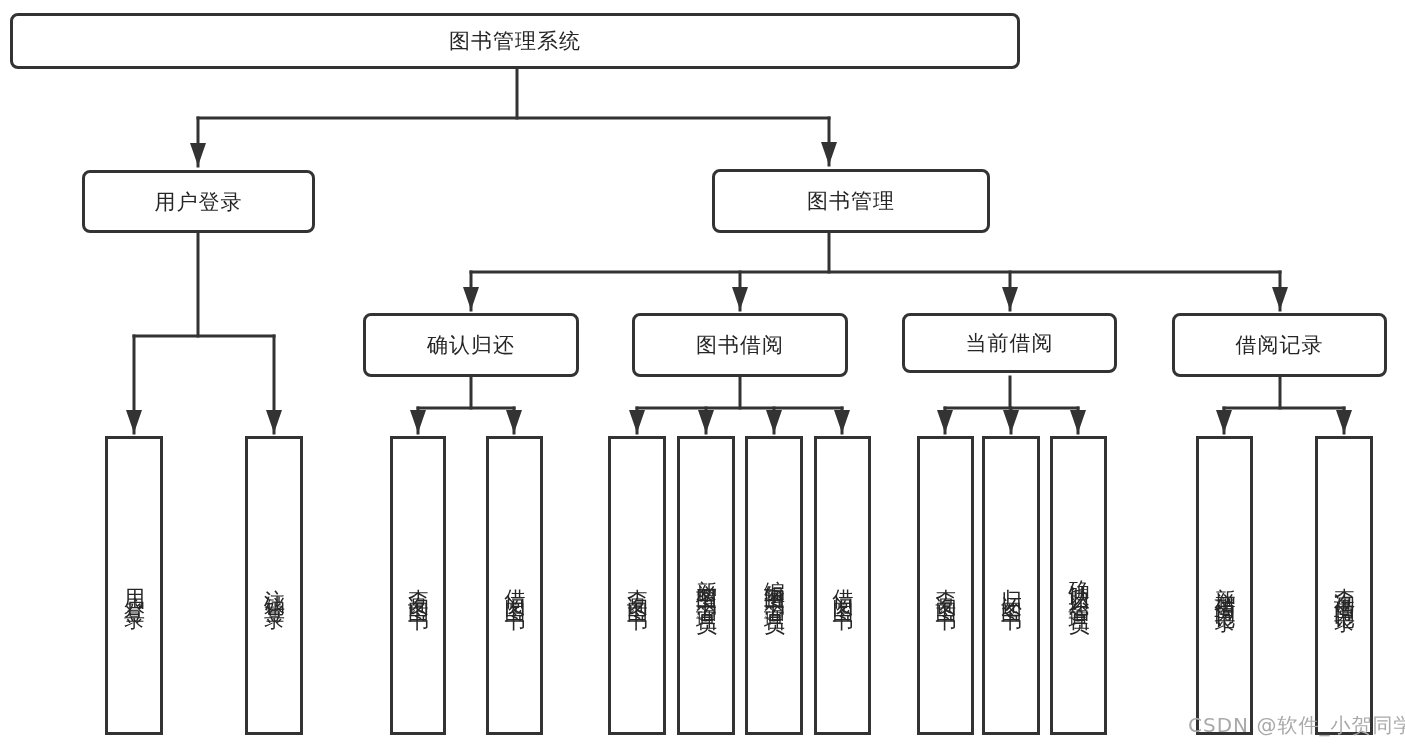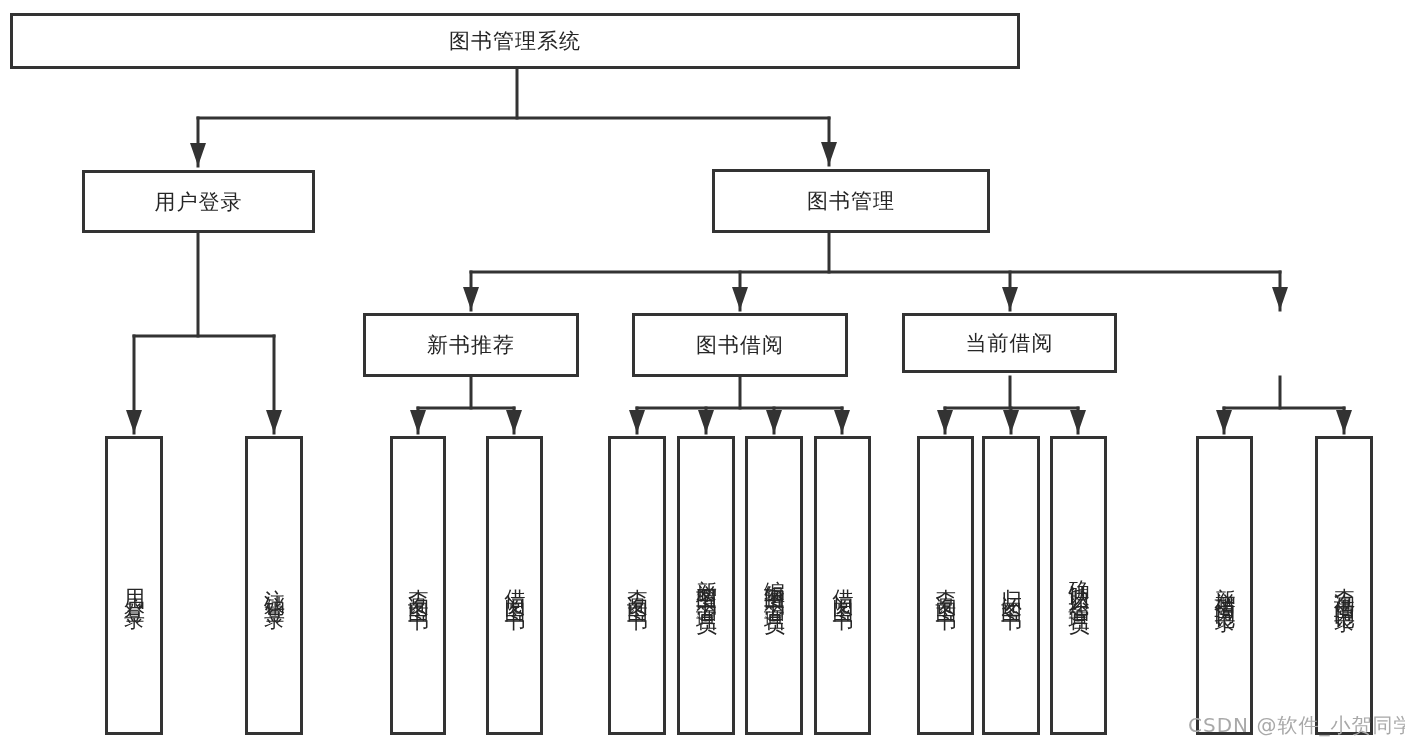--- a/index.html
+++ b/index.html
@@ -36,20 +36,21 @@
     color: #262626;
     display: flex;
     align-items: center;
     justify-content: center;
     z-index: 2;
   }
   .h-node {
     font-size: 21px;
     letter-spacing: 1px;
     text-align: center;
+    border-radius: 8px;
   }
   .v-node {
     writing-mode: vertical-rl;
     text-orientation: mixed;
     font-size: 21px;
     letter-spacing: 7px;
     line-height: 1.1;
   }
   .v-node.long {
     letter-spacing: 5px;
@@ -130,23 +131,24 @@
       <line x1="1224" y1="408" x2="1224" y2="433" marker-end="url(#arrow)"></line>
       <line x1="1344" y1="408" x2="1344" y2="433" marker-end="url(#arrow)"></line>
     </g>
   </svg>
 
   <div class="node h-node" style="left:10px; top:13px; width:1010px; height:56px;">图书管理系统</div>
 
   <div class="node h-node" style="left:82px; top:170px; width:233px; height:63px;">用户登录</div>
   <div class="node h-node" style="left:712px; top:169px; width:278px; height:64px;">图书管理</div>
 
-  <div class="node h-node" style="left:363px; top:313px; width:216px; height:64px;">新书推荐</div>
+  <div class="node h-node" style="left:363px; top:313px; width:216px; height:64px;">确认归还</div>
   <div class="node h-node" style="left:632px; top:313px; width:216px; height:64px;">图书借阅</div>
   <div class="node h-node" style="left:902px; top:313px; width:215px; height:60px;">当前借阅</div>
+  <div class="node h-node" style="left:1172px; top:313px; width:215px; height:64px;">借阅记录</div>
 
   <div class="node v-node" style="left:105px; top:436px; width:58px; height:299px;">用户登录</div>
   <div class="node v-node" style="left:245px; top:436px; width:58px; height:299px;">注销登录</div>
 
   <div class="node v-node" style="left:390px; top:436px; width:56px; height:299px;">查询图书</div>
   <div class="node v-node" style="left:486px; top:436px; width:57px; height:299px;">借阅图书</div>
 
   <div class="node v-node" style="left:608px; top:436px; width:58px; height:299px;">查询图书</div>
   <div class="node v-node long" style="left:677px; top:436px; width:58px; height:299px;">新增图书（管理员）</div>
   <div class="node v-node long" style="left:745px; top:436px; width:58px; height:299px;">编辑图书（管理员）</div>

